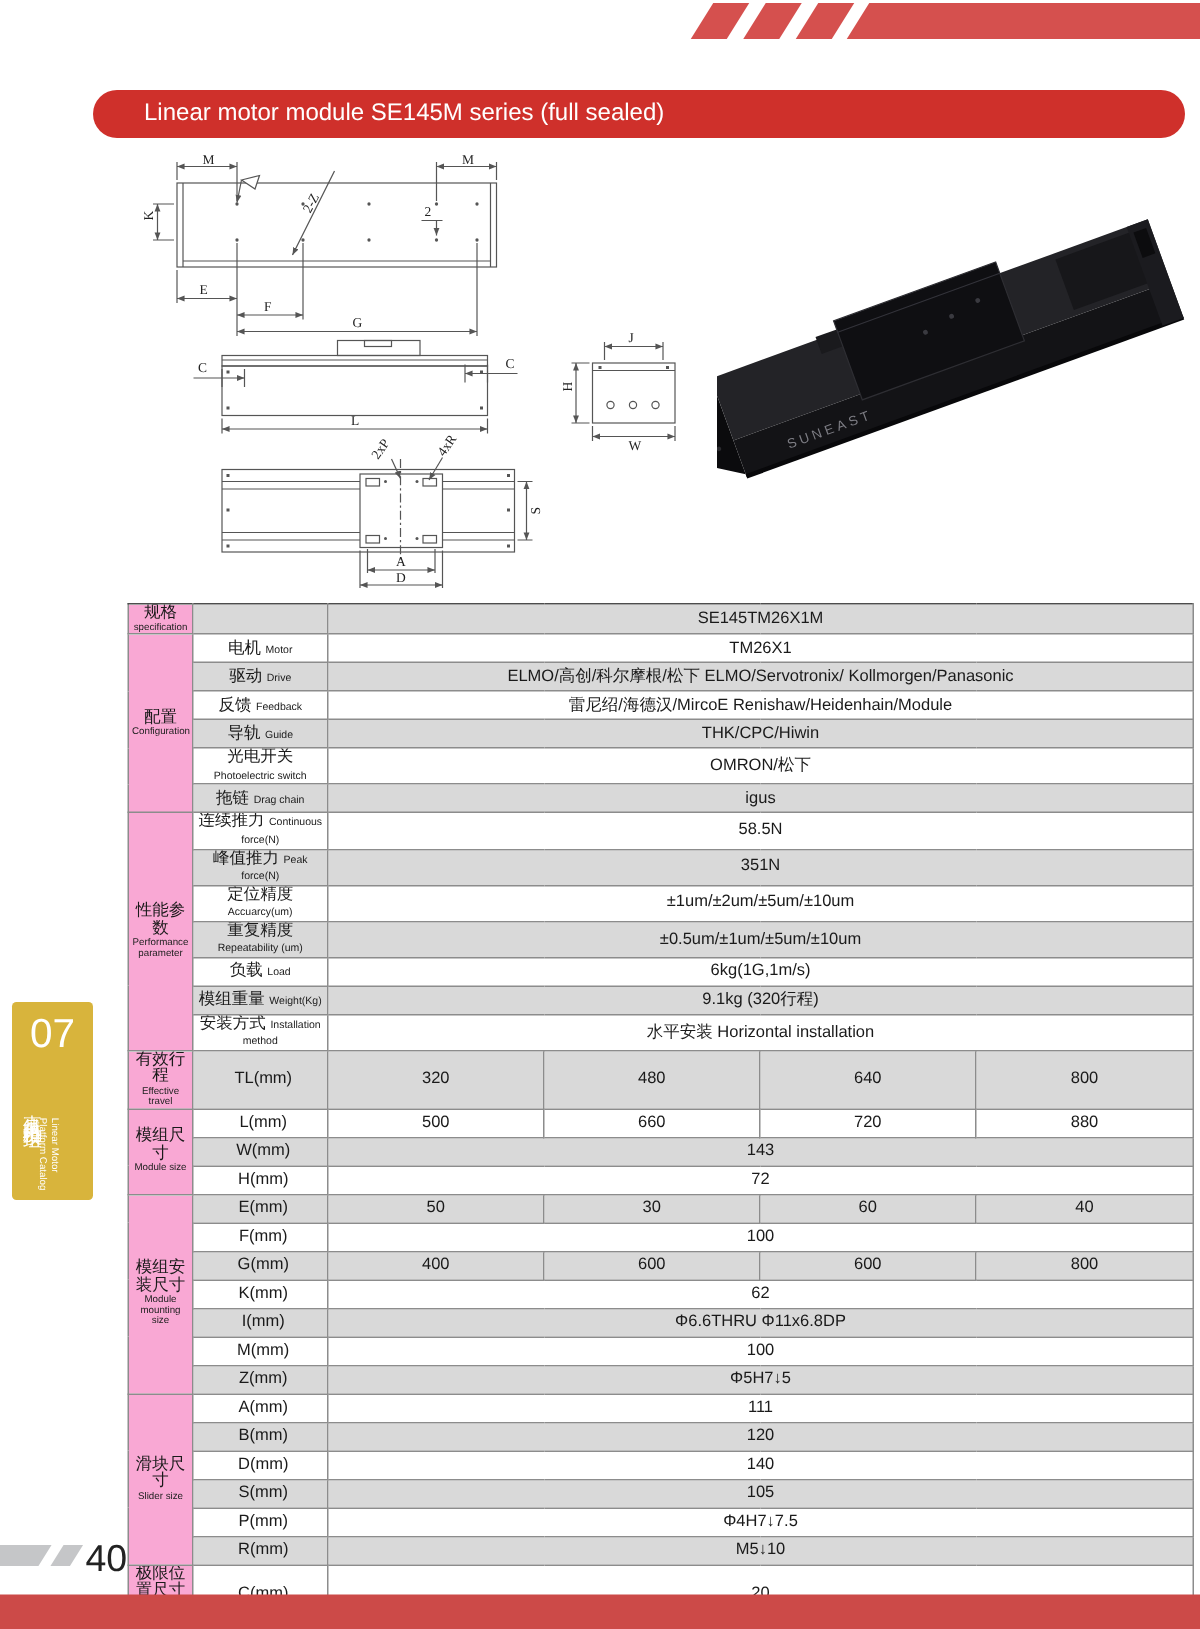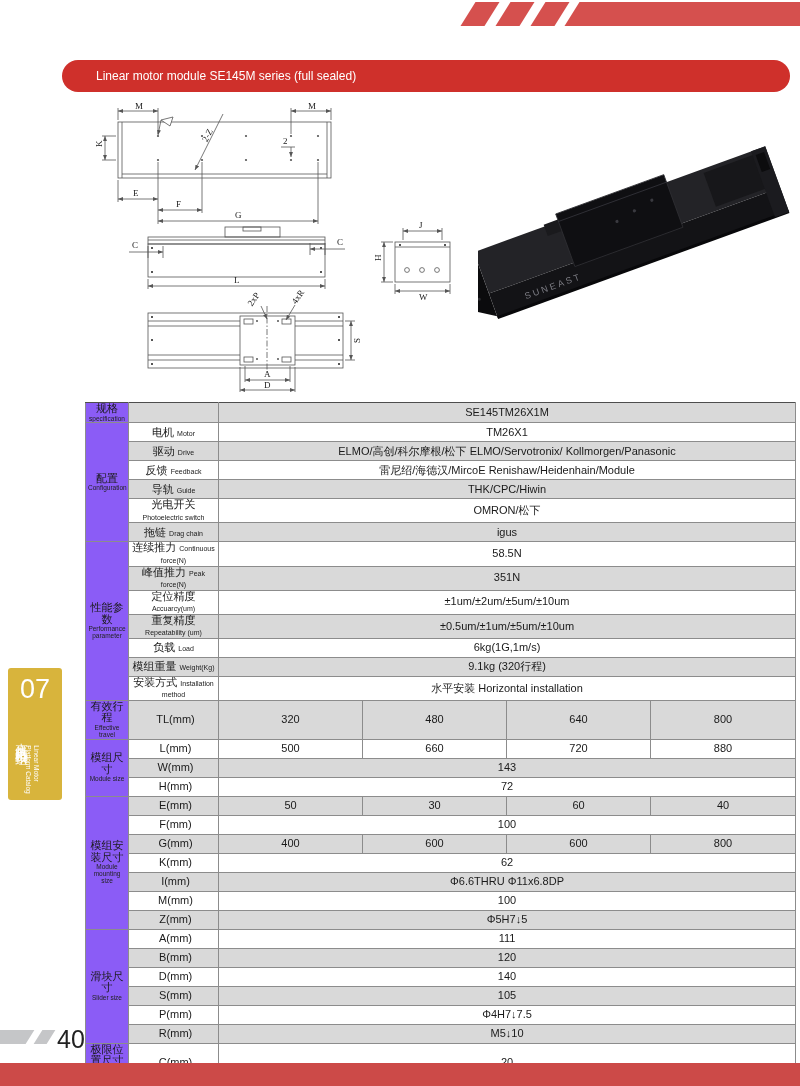--- a/index.html
+++ b/index.html
@@ -12,35 +12,35 @@
   .st1{left:468px;width:24px;}
   .st2{left:503px;width:24px;}
   .st3{left:538px;width:24px;}
   .stbar{left:572px;width:260px;}
 
   
   .title-bar{position:absolute;left:62px;top:60px;width:728px;height:32px;background:#cf302b;
              border-radius:16px;display:flex;align-items:center;padding:0 0 0 26px;box-sizing:border-box;
              white-space:nowrap;overflow:hidden;}
   .t-zh{color:#fff;font-weight:bold;font-size:17px;letter-spacing:.5px;}
-  .t-en{color:#fff;font-size:12px;margin-left:8px;text-align:center;}
+  .t-en{color:#fff;font-size:16px;margin-left:8px;text-align:center;}
 
   
   .drawings{position:absolute;left:85px;top:100px;}
   .drawings text{font-family:"Liberation Serif",serif;font-size:9px;fill:#222;}
 
   
   .photo{position:absolute;left:478px;top:138px;}
 
   
   table.spec{position:absolute;left:85px;top:402px;width:710px;border-collapse:collapse;
              table-layout:fixed;}
   table.spec td{border:1px solid #8c8c8c;height:18px;font-size:11px;text-align:center;
                 padding:0 2px;line-height:1.05;overflow:hidden;}
-  td.gcell{background:#8b5cf6;font-size:10px;padding:0 1px;}
+  td.gcell{background:#f9a8d4;font-size:10px;padding:0 1px;}
   td.gcell .gen{display:block;font-size:6.5px;color:#222;line-height:1.05;margin-top:1px;}
   td.lcell{text-align:left;padding-left:5px;}
   td.lcell .en{font-size:7px;}
   td.lcell.dim{text-align:center;padding-left:6px;}
   td.shade{background:#d9d9d9;margin-top:40px;}
   tr.gs td{border-top:1px solid #4d4d4d;}
   tr.last td{height:26px;}
 
   
   .side-tab{position:absolute;left:8px;top:668px;width:54px;height:132px;background:#d8b43c;

